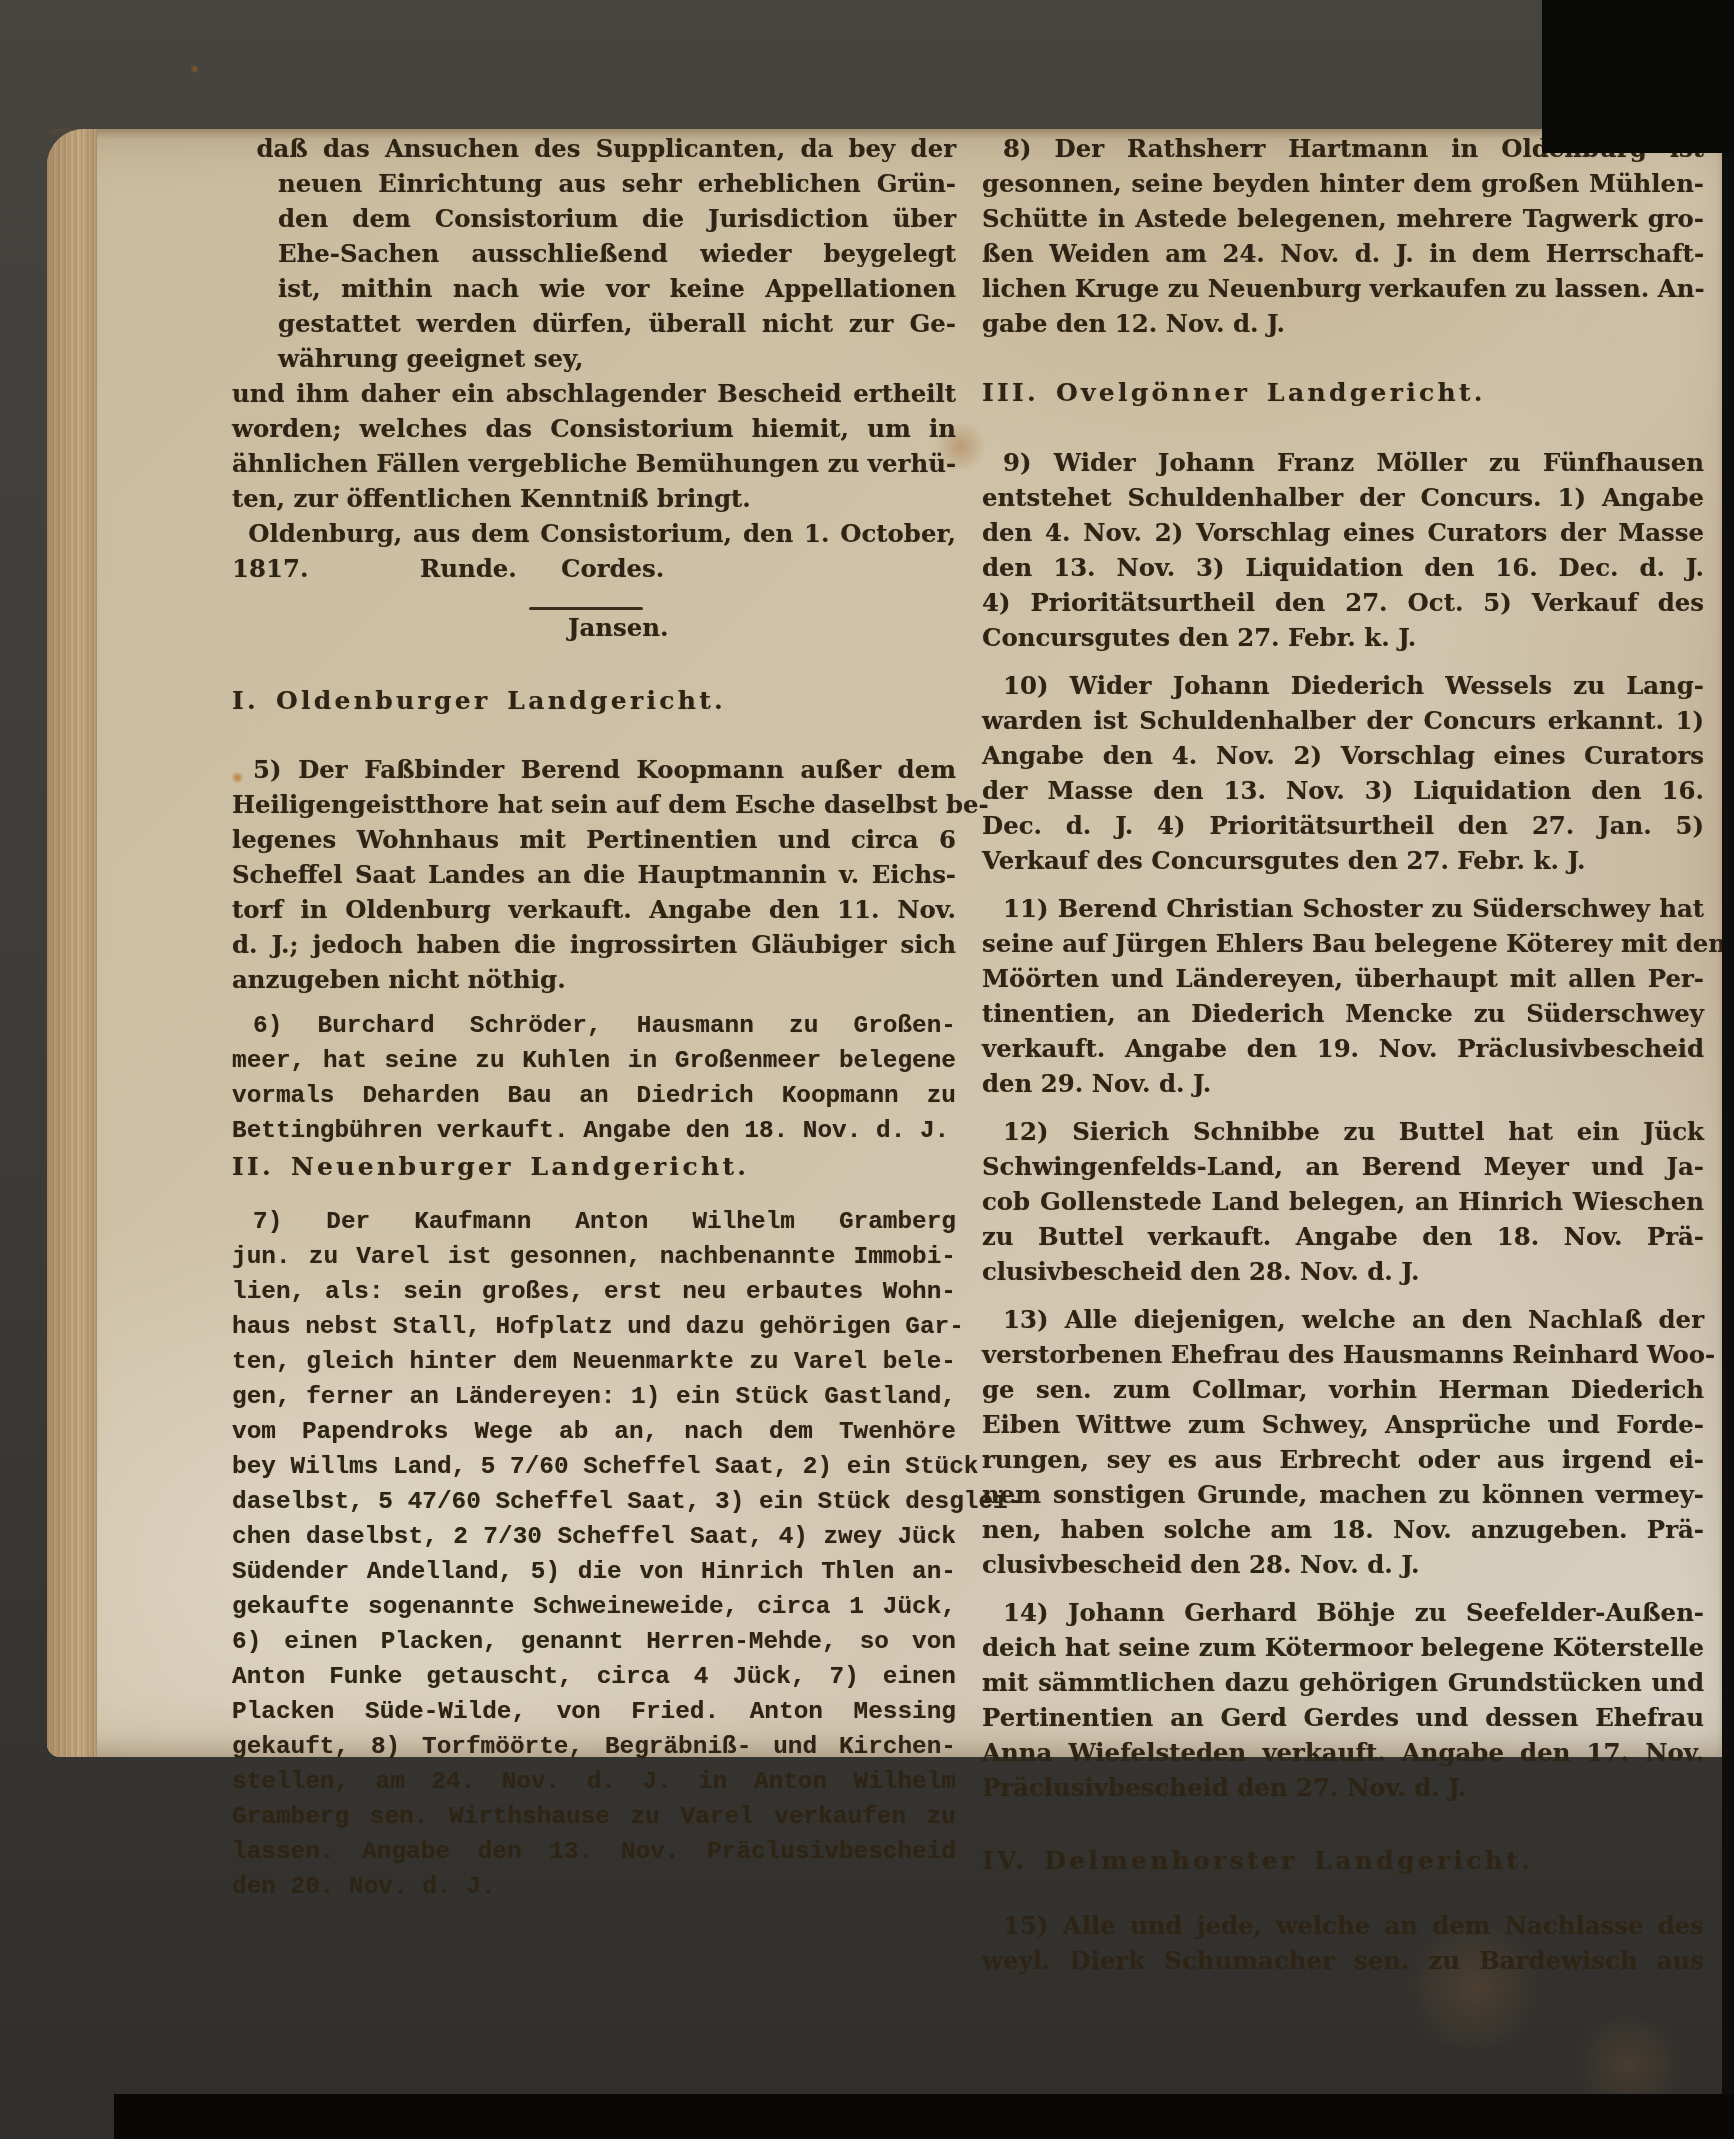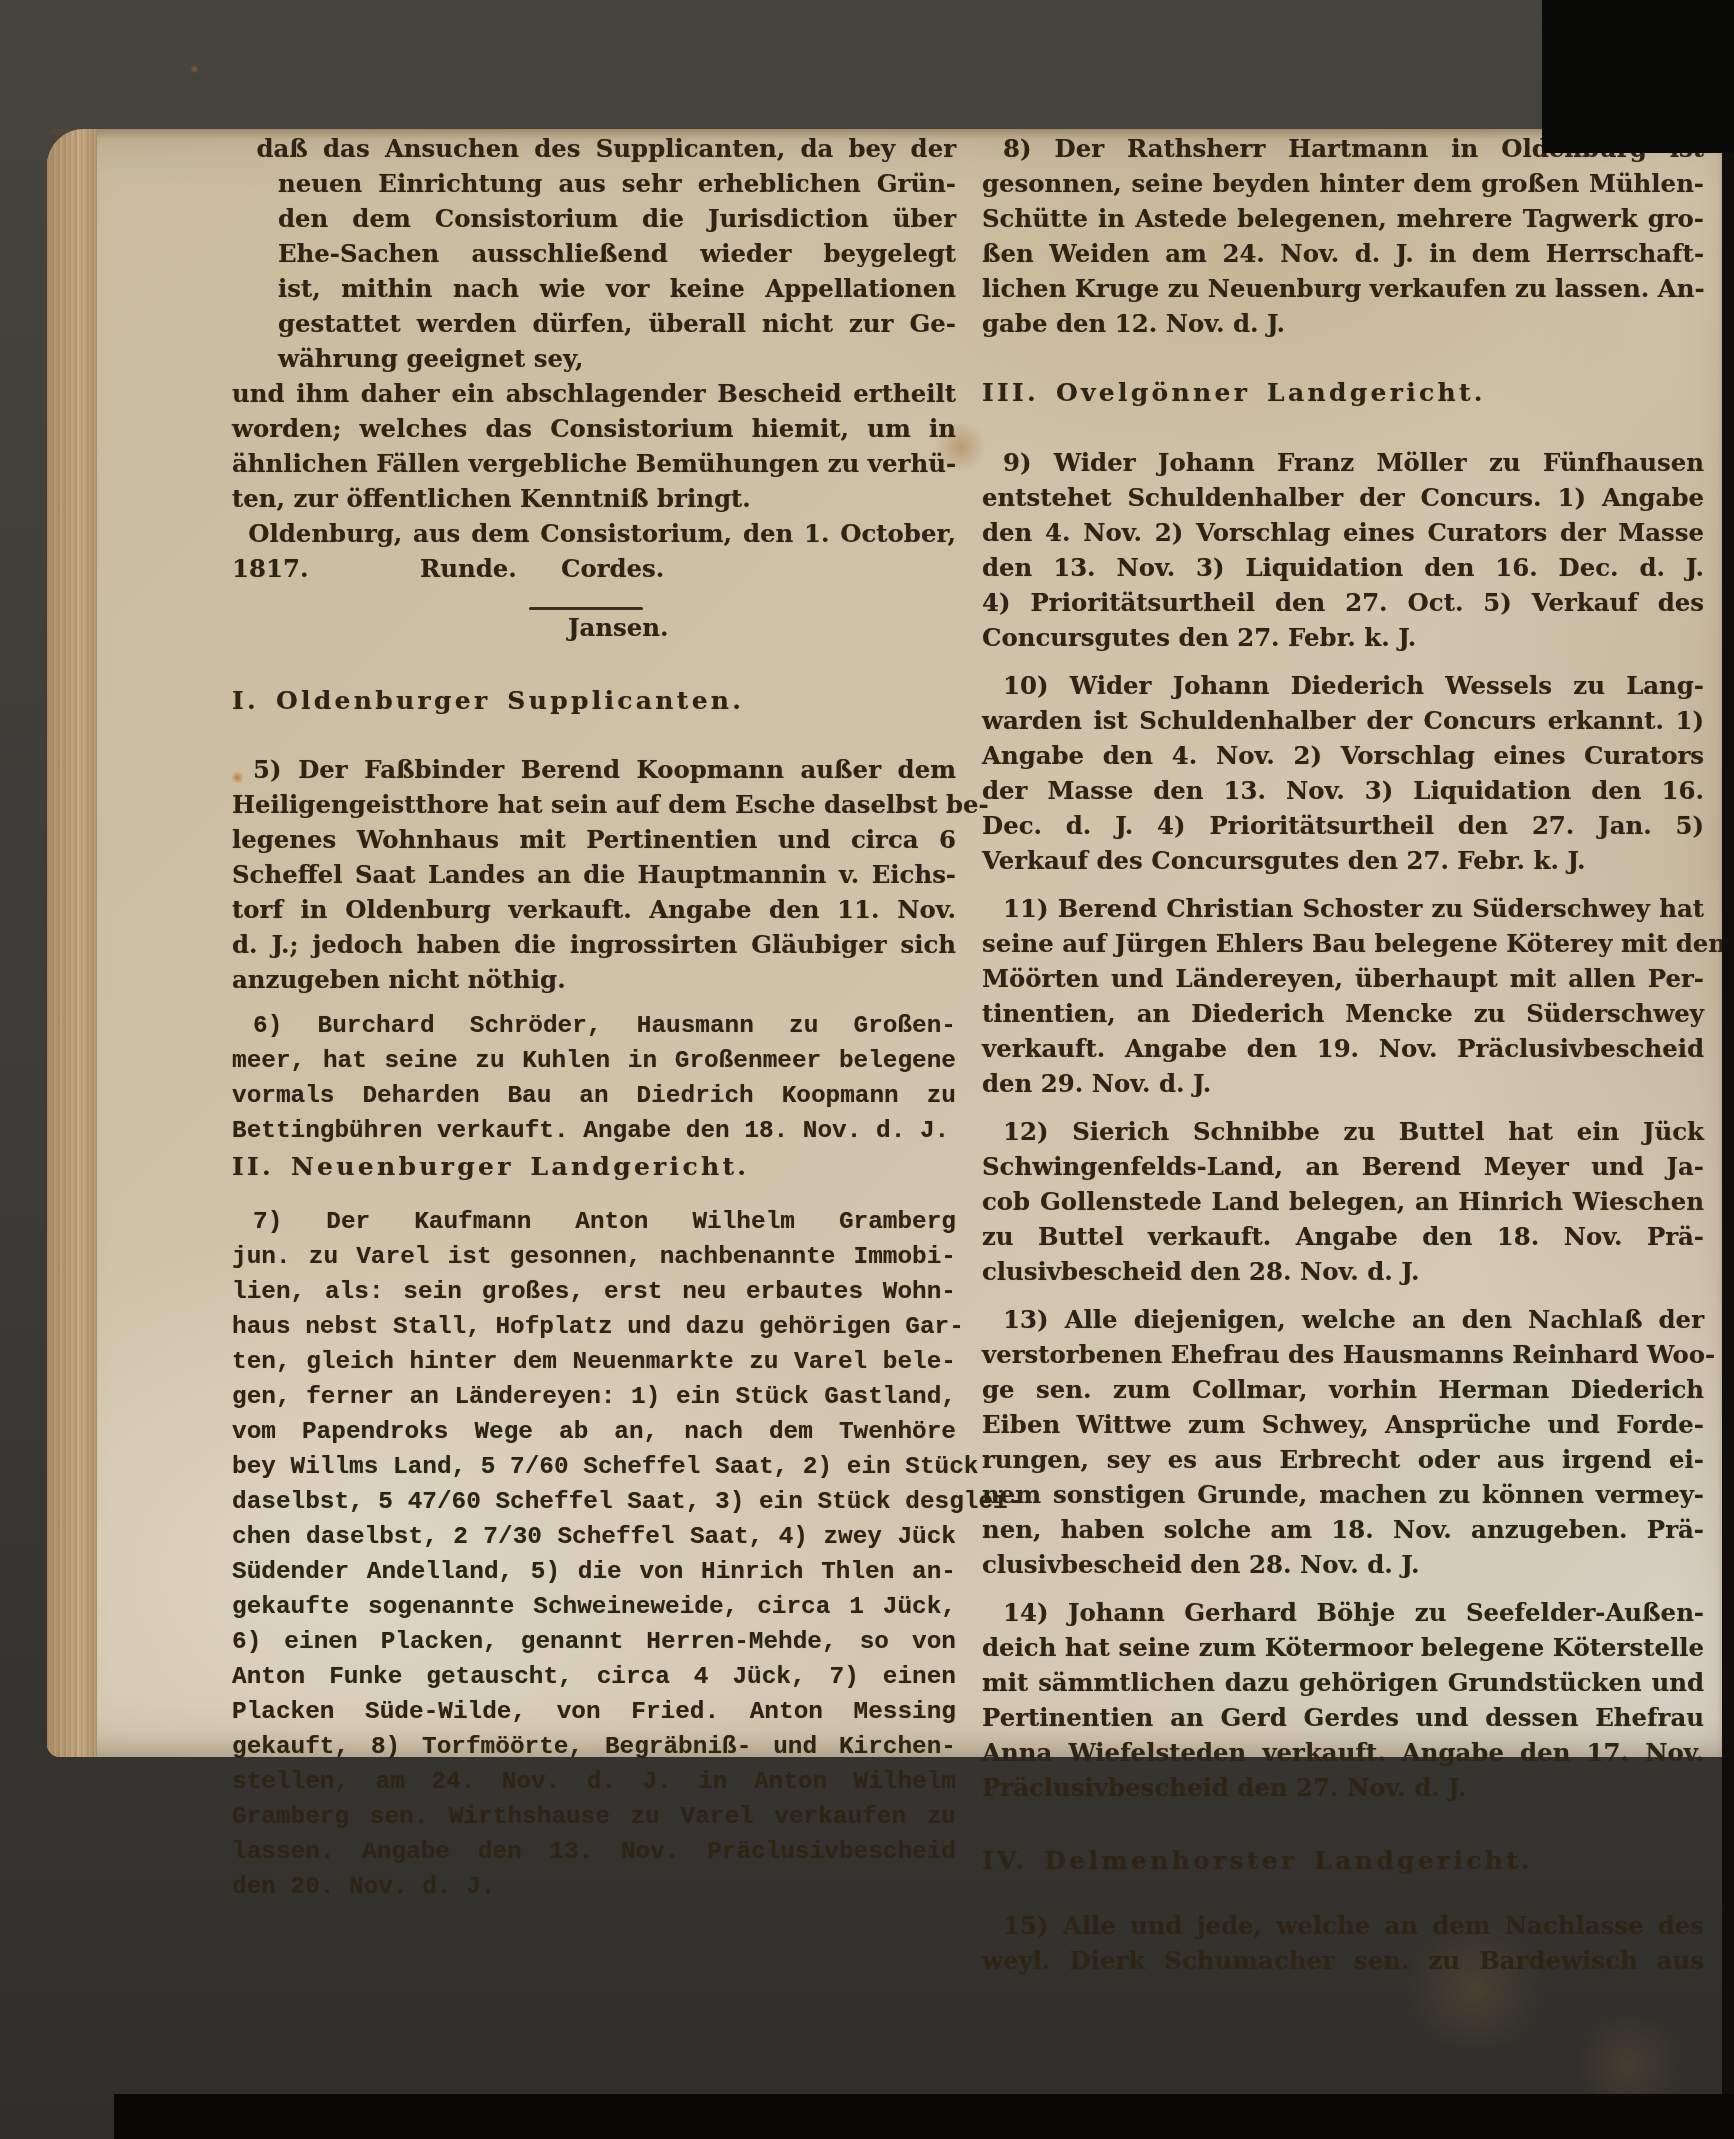--- a/index.html
+++ b/index.html
@@ -113,21 +113,21 @@
         <div class="line">ten, zur öffentlichen Kenntniß bringt.</div>
       </div>
     <div class="dateline">Oldenburg, aus dem Consistorium, den 1. October,</div>
     <div class="sigrow">
       <span class="sig-year">1817.</span>
       <span class="sig-runde">Runde.</span>
       <span class="sig-cordes">Cordes.</span>
     </div>
     <div class="rule"></div>
     <div class="jansen">Jansen.</div>
-    <h2 class="heading mt-h1">I. Oldenburger Supplicanten.</h2>
+    <h2 class="heading mt-h1">I. Oldenburger Landgericht.</h2>
     <div class="block para item mt-i5">
         <div class="line">5) Der Faßbinder Berend Koopmann außer dem</div>
         <div class="line">Heiligengeistthore hat sein auf dem Esche daselbst be-</div>
         <div class="line">legenes Wohnhaus mit Pertinentien und circa 6</div>
         <div class="line">Scheffel Saat Landes an die Hauptmannin v. Eichs-</div>
         <div class="line">torf in Oldenburg verkauft. Angabe den 11. Nov.</div>
         <div class="line">d. J.; jedoch haben die ingrossirten Gläubiger sich</div>
         <div class="line">anzugeben nicht nöthig.</div>
       </div>
     <div class="block para item mt-p">

